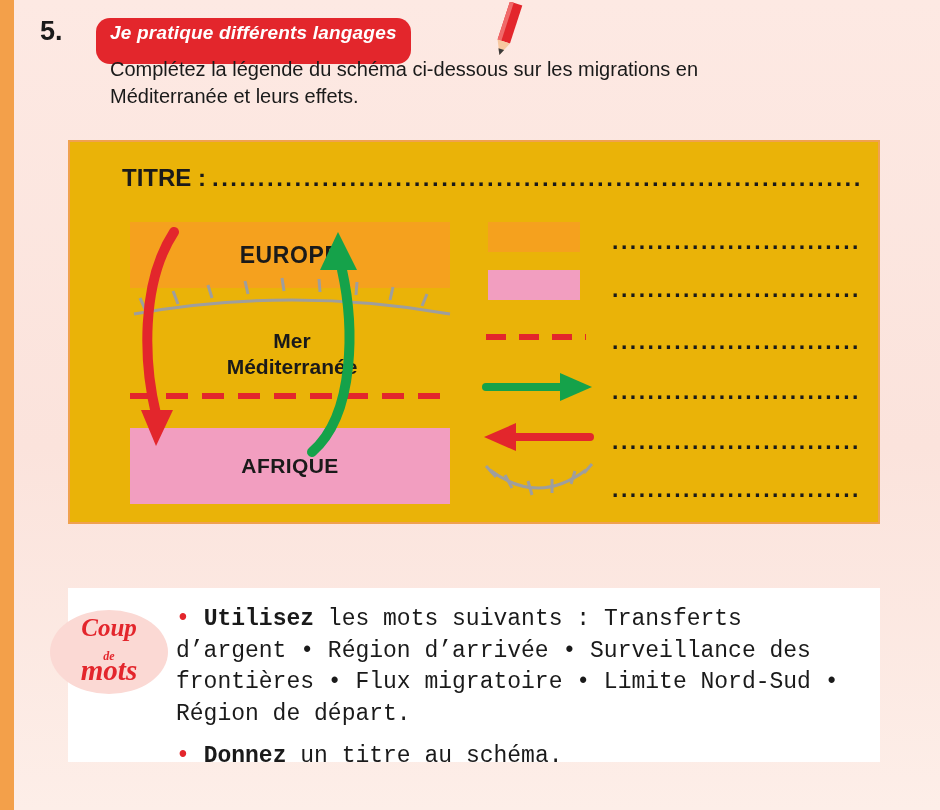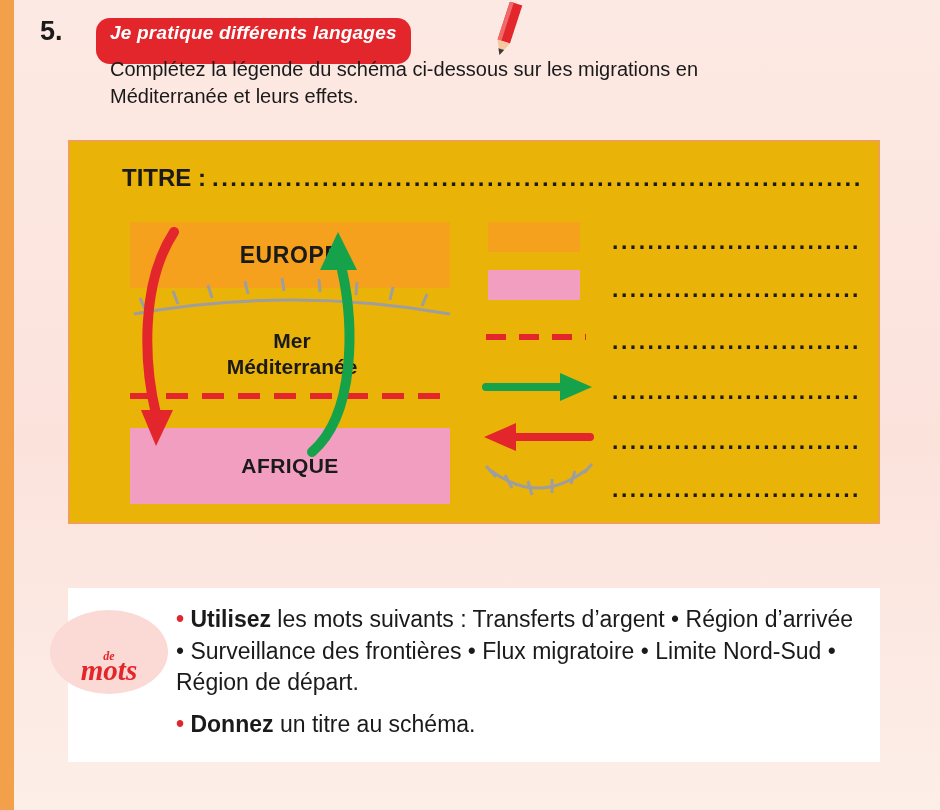--- a/index.html
+++ b/index.html
@@ -256,21 +256,21 @@
 
   .tip-text {
     position: absolute;
     left: 108px;
     top: 16px;
     width: 680px;
     font-size: 23px;
     line-height: 1.38;
     color: #1a1a1a;
   }
-  .tip-text p { margin: 0 0 4px 0; }
+  .tip-text p { margin: 0 0 4px 0; font-family: Liberation Mono, monospace; }
   .tip-text .bullet { color: #e3262c; font-weight: bold; }
   .tip-text b { font-weight: bold; }
   .tip-line2 { margin-top: 10px !important; }
 </style>
 </head>
 <body>
 
 <div class="page">
   <div class="left-bar"></div>
   <div class="sheet"></div>
@@ -394,20 +394,21 @@
         </div>
         <div class="legend-line">........................................</div>
       </div>
 
     </div>
   </div>
 
   <div class="tip-box">
     <div class="tip-badge">
       <div class="blob"></div>
+      <div class="t1">Coup</div>
       <div class="t2">de</div>
       <div class="t3">mots</div>
     </div>
     <div class="tip-text">
       <p>
         <span class="bullet">•</span>
         <b>Utilisez</b><span> les mots suivants : Transferts d’argent • Région d’arrivée • Surveillance des frontières • Flux migratoire • Limite Nord-Sud • Région de départ.</span>
       </p>
       <p class="tip-line2">
         <span class="bullet">•</span>

